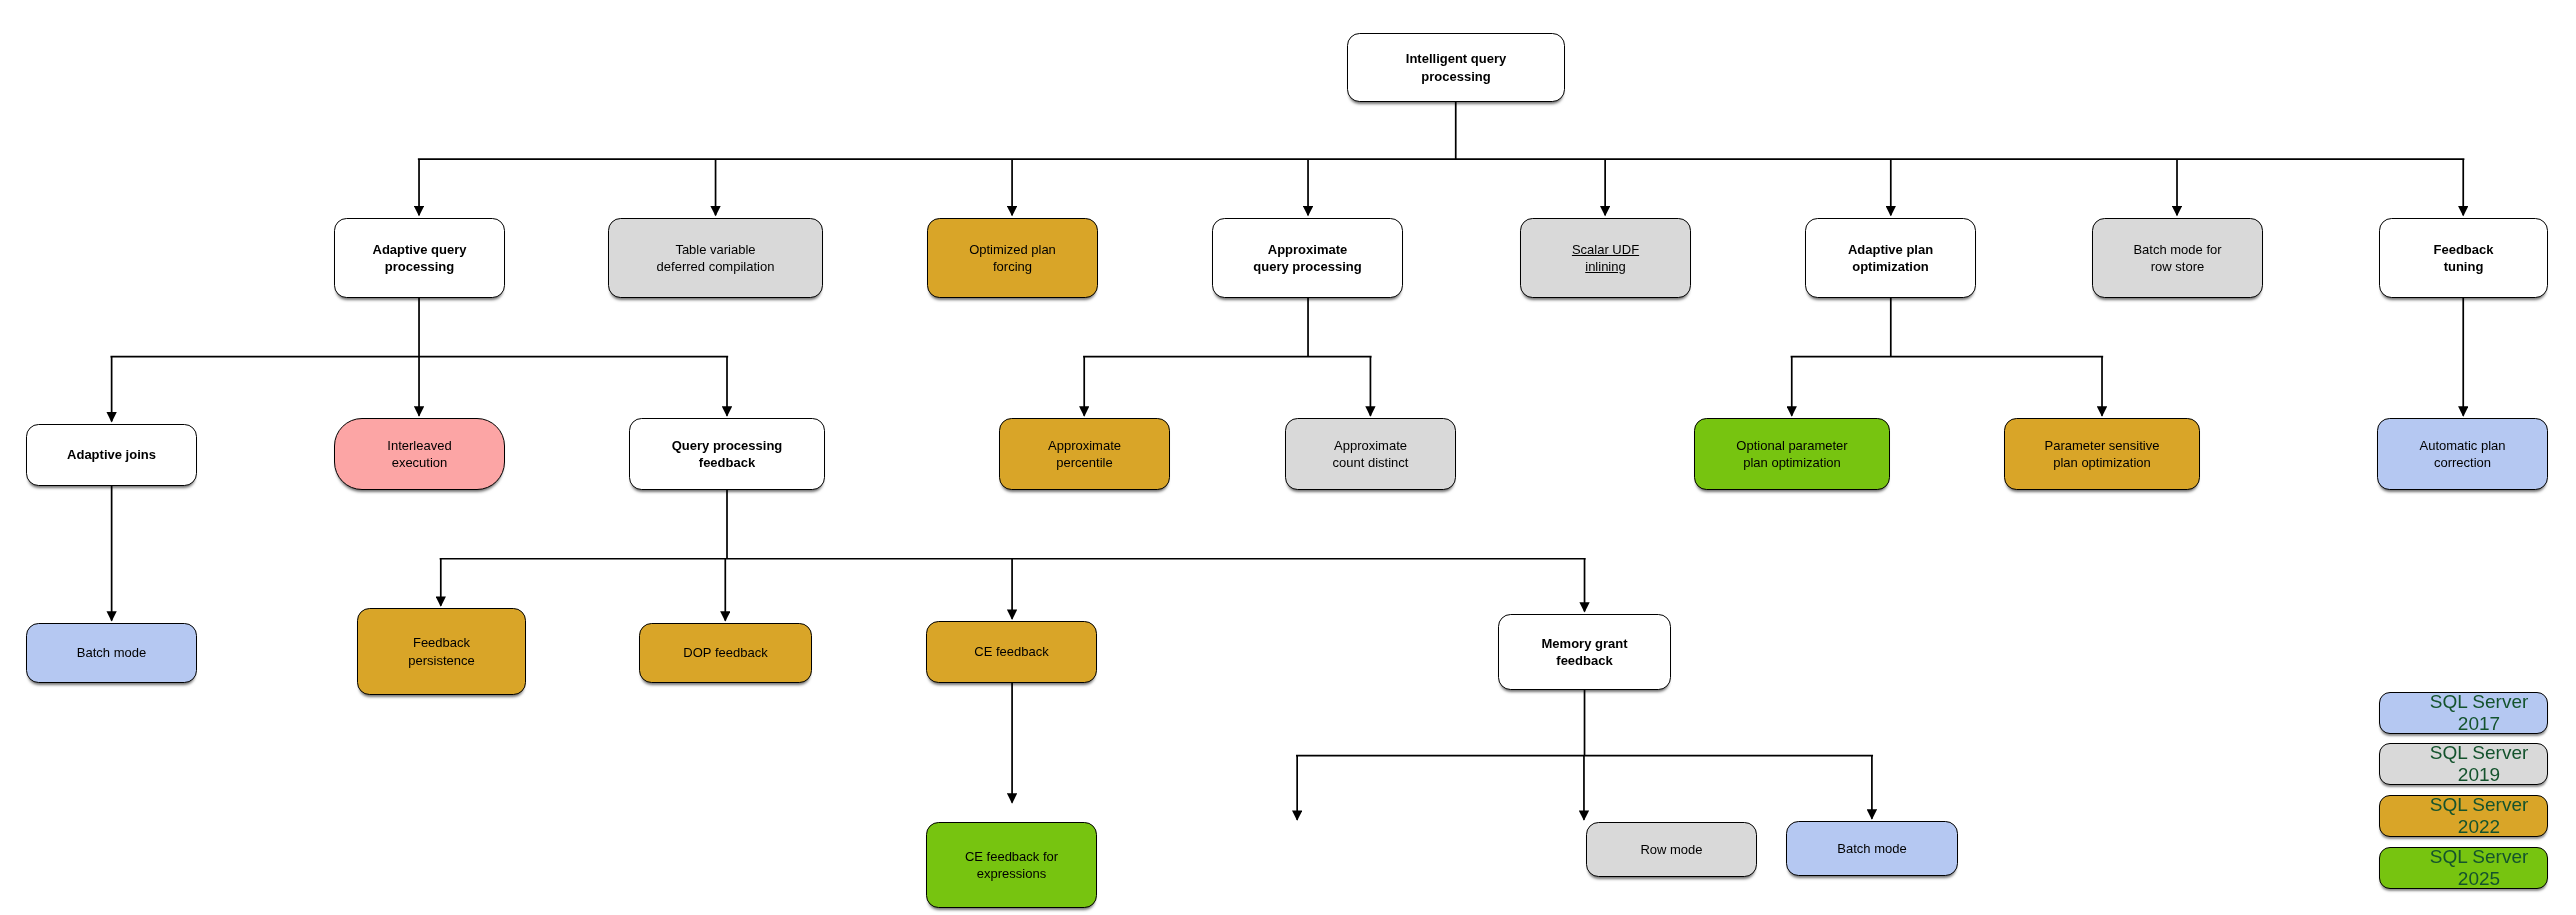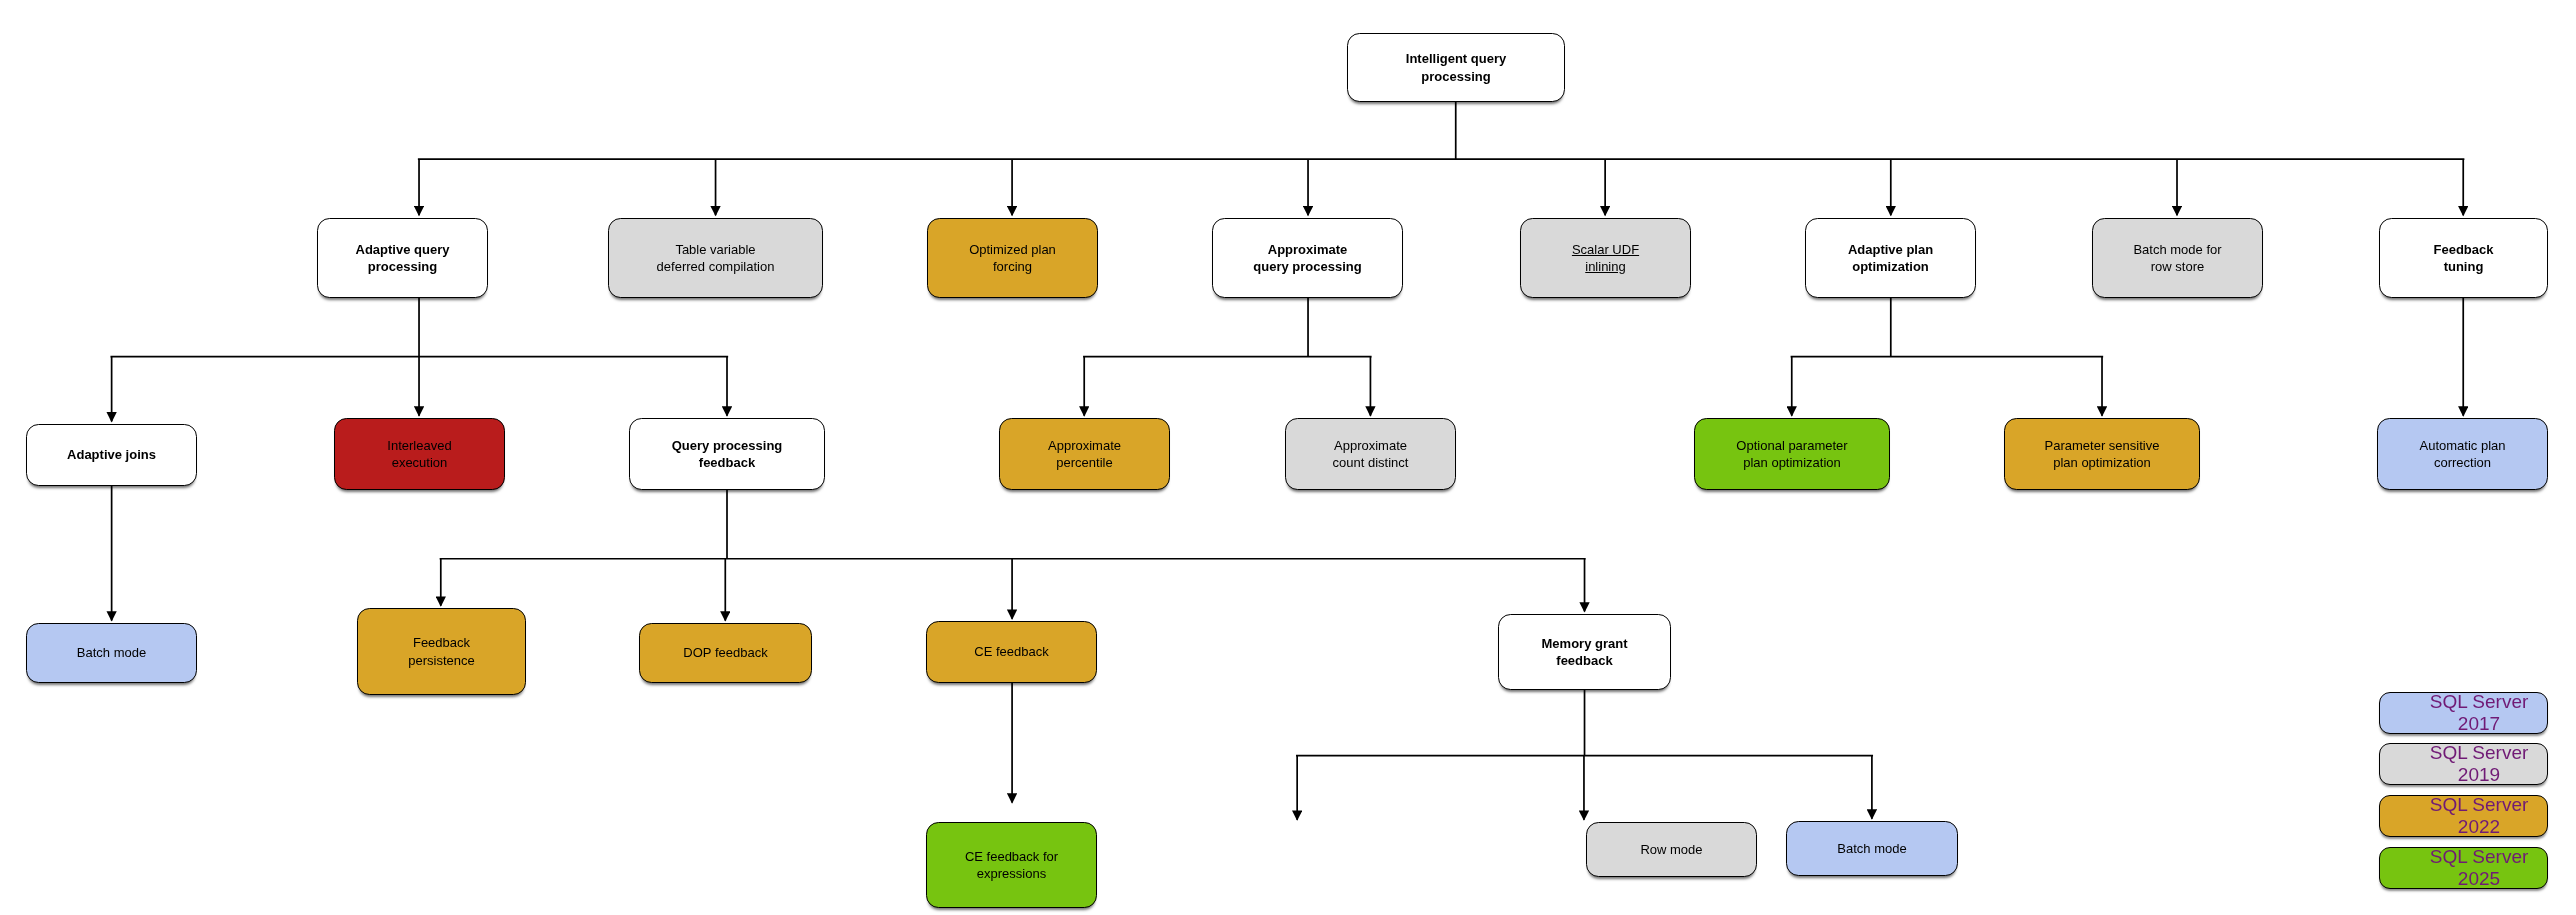--- a/index.html
+++ b/index.html
@@ -43,21 +43,21 @@
   .pill {
     position: absolute;
     box-sizing: border-box;
     border: 1.7px solid #000000;
     border-radius: 11px;
     display: flex;
     align-items: center;
     justify-content: center;
     text-align: center;
     font-size: 19px;
-    color: #701a75;
+    color: #14532d;
     box-shadow: 0 2.9px 2.3px -1.7px rgba(0,0,0,0.45);
     padding-left: 31px;
   }
 </style>
 </head>
 <body>
 
 <div id="canvas">
 
   <svg id="wires" viewBox="0 0 4500 1600">
@@ -128,39 +128,39 @@
       <line x1="2264" y1="1320" x2="3272" y2="1320"></line>
       <line x1="2266" y1="1320" x2="2266" y2="1432" marker-end="url(#ah)"></line>
       <line x1="2767" y1="1320" x2="2767" y2="1432" marker-end="url(#ah)"></line>
       <line x1="3270" y1="1320" x2="3270" y2="1430" marker-end="url(#ah)"></line>
     </g>
   </svg>
 
   <div class="node cat" style="left: 1347px; top: 33px; width: 218px; height: 69px; background: rgb(255, 255, 255);">Intelligent query
 processing</div>
 
-  <div class="node cat" style="left: 317px; top: 218px; width: 171px; height: 80px; background: rgb(255, 255, 255);">Adaptive query
+  <div class="node cat" style="left: 334px; top: 218px; width: 171px; height: 80px; background: rgb(255, 255, 255);">Adaptive query
 processing</div>
   <div class="node" style="left: 608px; top: 218px; width: 215px; height: 80px; background: rgb(217, 217, 217);">Table variable
 deferred compilation</div>
   <div class="node" style="left: 927px; top: 218px; width: 171px; height: 80px; background: rgb(217, 165, 40);">Optimized plan
 forcing</div>
   <div class="node cat" style="left: 1212px; top: 218px; width: 191px; height: 80px; background: rgb(255, 255, 255);">Approximate
 query processing</div>
   <div class="node" style="left: 1520px; top: 218px; width: 171px; height: 80px; background: rgb(217, 217, 217); text-decoration: underline;">Scalar UDF
 inlining</div>
   <div class="node cat" style="left: 1805px; top: 218px; width: 171px; height: 80px; background: rgb(255, 255, 255);">Adaptive plan
 optimization</div>
   <div class="node" style="left: 2092px; top: 218px; width: 171px; height: 80px; background: rgb(217, 217, 217);">Batch mode for
 row store</div>
   <div class="node cat" style="left: 2379px; top: 218px; width: 169px; height: 80px; background: rgb(255, 255, 255);">Feedback
 tuning</div>
 
   <div class="node cat" style="left: 26px; top: 424px; width: 171px; height: 62px; background: rgb(255, 255, 255);">Adaptive joins</div>
-  <div class="node" style="left: 334px; top: 418px; width: 171px; height: 72px; background: #b91c1c;">Interleaved
+  <div class="node" style="left: 334px; top: 418px; width: 171px; height: 72px; background: #fca5a5; border-radius: 28px;">Interleaved
 execution</div>
   <div class="node cat" style="left: 629px; top: 418px; width: 196px; height: 72px; background: rgb(255, 255, 255);">Query processing
 feedback</div>
   <div class="node" style="left: 999px; top: 418px; width: 171px; height: 72px; background: rgb(217, 165, 40);">Approximate
 percentile</div>
   <div class="node" style="left: 1285px; top: 418px; width: 171px; height: 72px; background: rgb(217, 217, 217);">Approximate
 count distinct</div>
   <div class="node" style="left: 1694px; top: 418px; width: 196px; height: 72px; background: rgb(119, 196, 16);">Optional parameter
 plan optimization</div>
   <div class="node" style="left: 2004px; top: 418px; width: 196px; height: 72px; background: rgb(217, 165, 40);">Parameter sensitive

